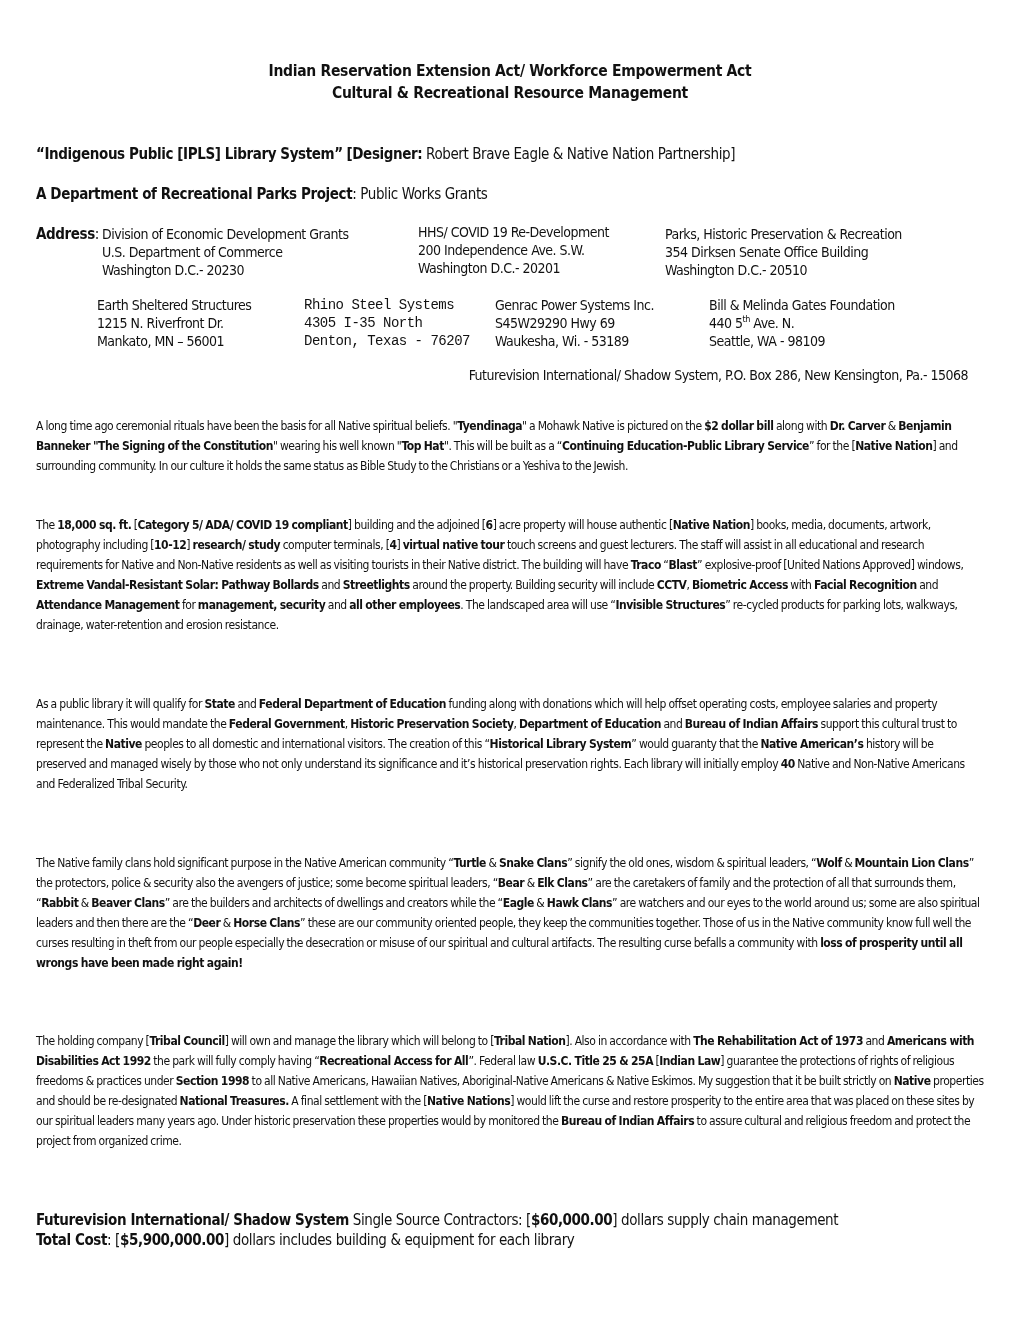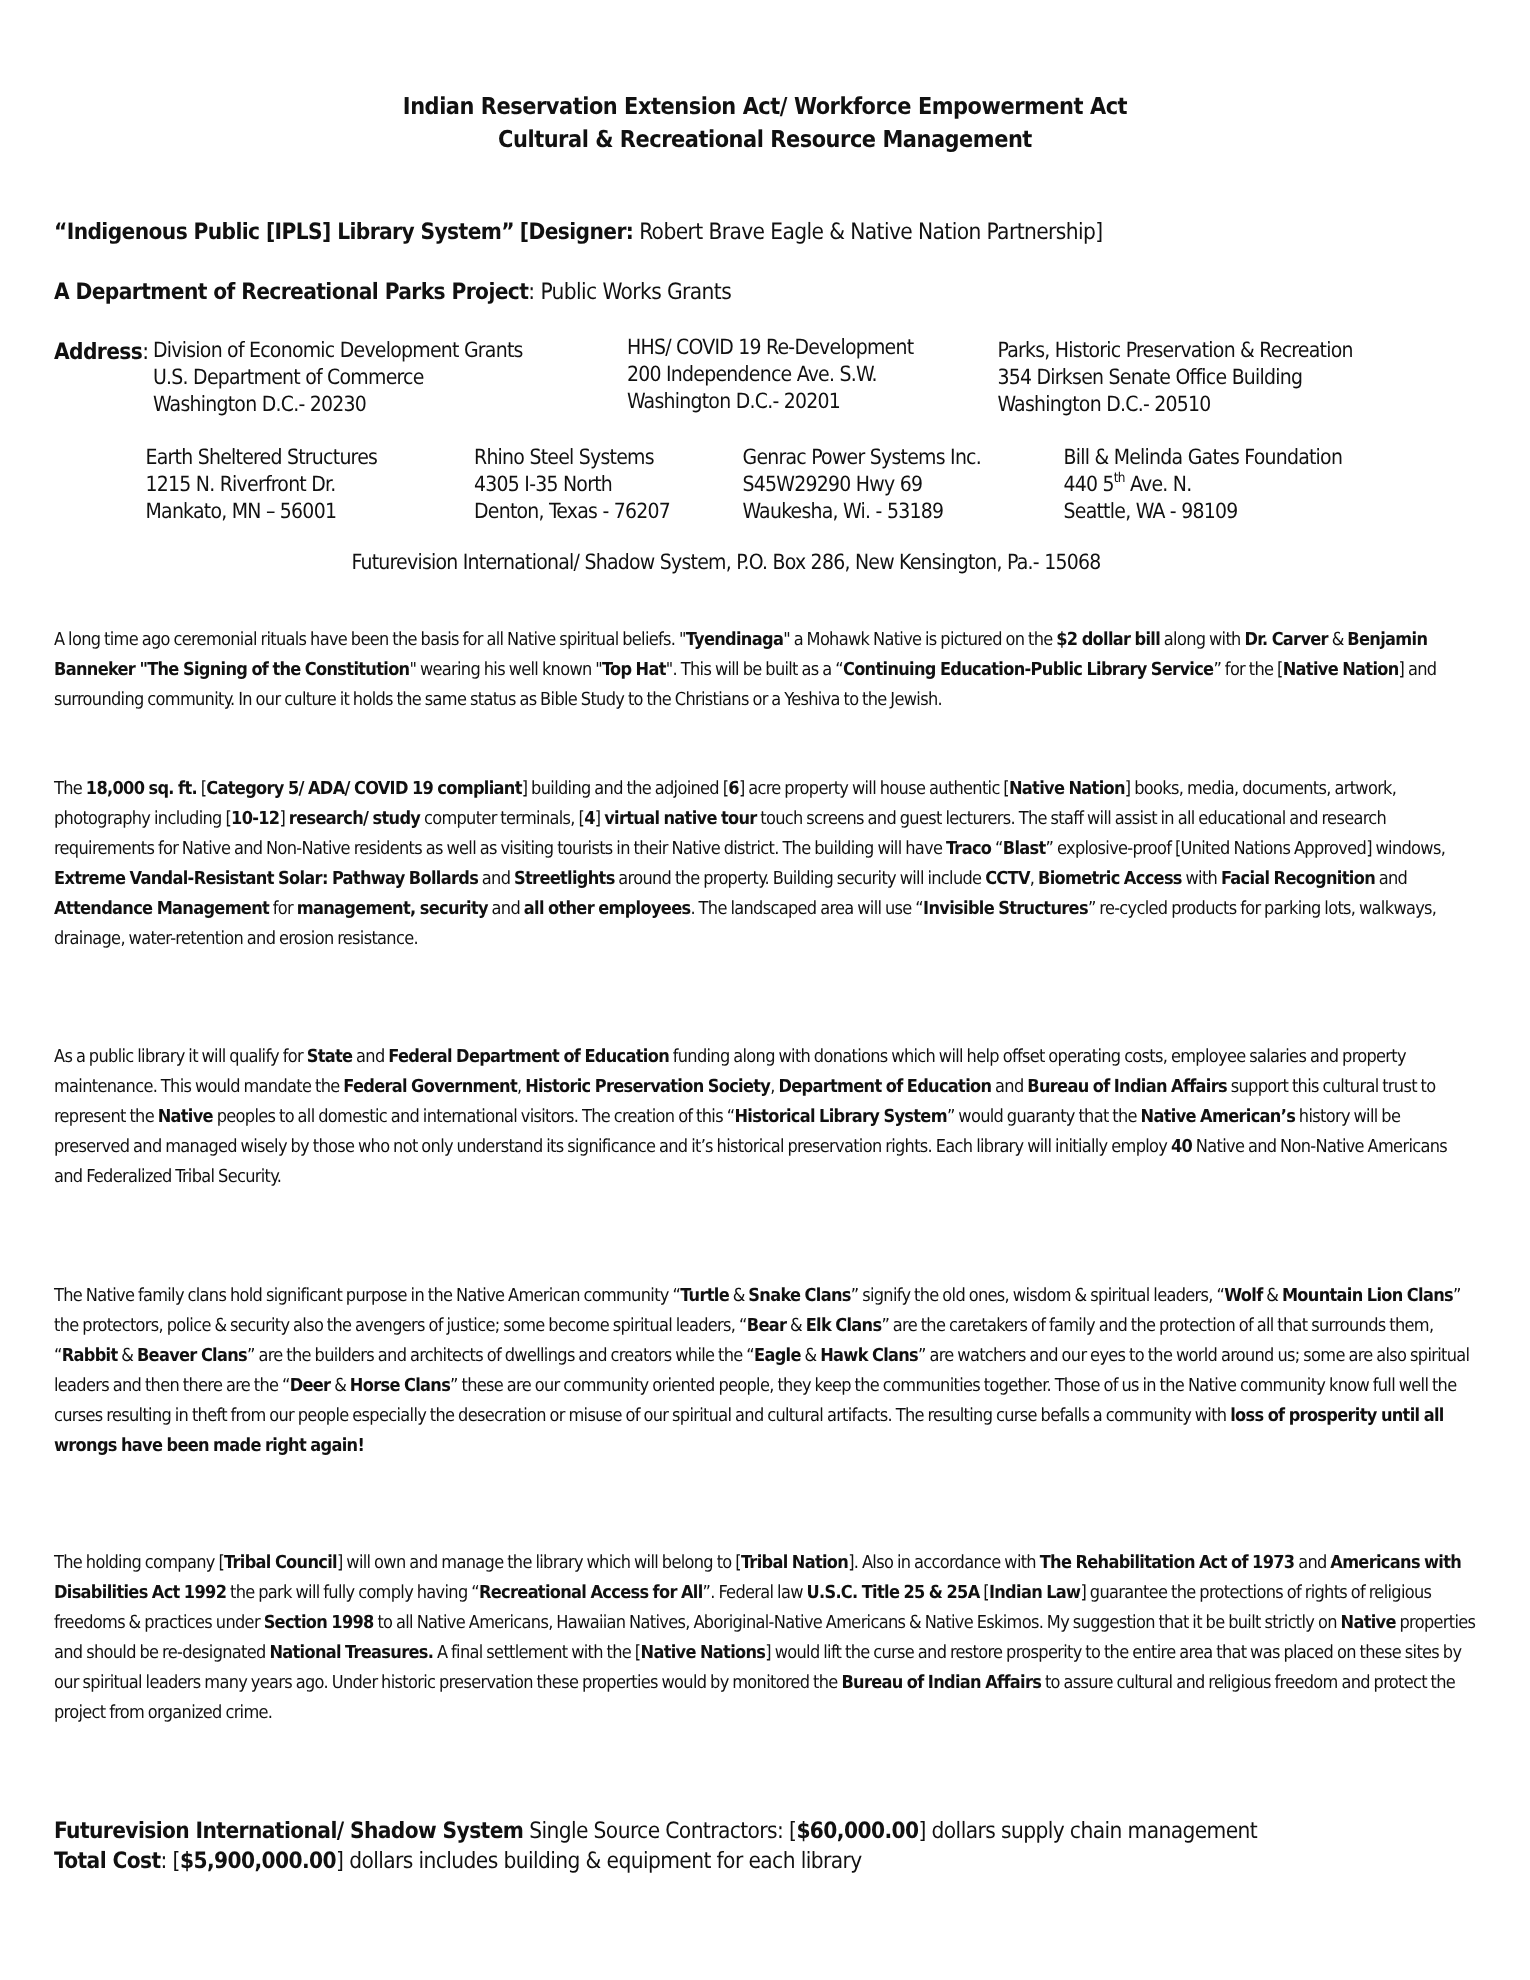--- a/index.html
+++ b/index.html
@@ -55,37 +55,37 @@
     <div>Parks, Historic Preservation &amp; Recreation</div>
     <div>354 Dirksen Senate Office Building</div>
     <div>Washington D.C.- 20510</div>
   </div>
 
   <div class="addr" style="left:97px; top:296px;">
     <div>Earth Sheltered Structures</div>
     <div>1215 N. Riverfront Dr.</div>
     <div>Mankato, MN – 56001</div>
   </div>
-  <div class="addr" style="left:316px; top:296px;">
+  <div class="addr" style="left:304px; top:296px;font-family:Liberation Mono, monospace;">
     <div>Rhino Steel Systems</div>
     <div>4305 I-35 North</div>
     <div>Denton, Texas - 76207</div>
   </div>
   <div class="addr" style="left:495px; top:296px;">
     <div>Genrac Power Systems Inc.</div>
     <div>S45W29290 Hwy 69</div>
     <div>Waukesha, Wi. - 53189</div>
   </div>
   <div class="addr" style="left:709px; top:296px;">
     <div>Bill &amp; Melinda Gates Foundation</div>
     <div><span>440 5</span><sup>th</sup><span> Ave. N.</span></div>
     <div>Seattle, WA - 98109</div>
   </div>
 
-  <div class="addr" style="left:0; width:968px; text-align:center; top:366px;">Futurevision International/ Shadow System, P.O. Box 286, New Kensington, Pa.- 15068</div>
+  <div class="addr" style="left:0; width:968px; text-align:right; top:366px;">Futurevision International/ Shadow System, P.O. Box 286, New Kensington, Pa.- 15068</div>
 
   <div class="para" style="top:416px;"><span>A long time ago ceremonial rituals have been the basis for all Native spiritual beliefs. "</span><span class="b">Tyendinaga</span><span>" a Mohawk Native is pictured on the </span><span class="b">$2 dollar bill</span><span> along with </span><span class="b">Dr. Carver</span><span> &amp; </span><span class="b">Benjamin Banneker "The Signing of the Constitution</span><span>" wearing his well known "</span><span class="b">Top Hat</span><span>". This will be built as a “</span><span class="b">Continuing Education-Public Library Service</span><span>” for the [</span><span class="b">Native Nation</span><span>] and surrounding community. In our culture it holds the same status as Bible Study to the Christians or a Yeshiva to the Jewish.</span></div>
   <div class="para" style="top:515px;"><span>The </span><span class="b">18,000 sq. ft.</span><span> [</span><span class="b">Category 5/ ADA/ COVID 19 compliant</span><span>] building and the adjoined  [</span><span class="b">6</span><span>] acre property will house authentic [</span><span class="b">Native Nation</span><span>] books, media, documents, artwork, photography including [</span><span class="b">10-12</span><span>] </span><span class="b">research/ study</span><span> computer terminals, [</span><span class="b">4</span><span>] </span><span class="b">virtual native tour</span><span> touch screens and guest lecturers. The staff will assist in all educational and research requirements for Native and Non-Native residents as well as visiting tourists in their Native district. The building will have </span><span class="b">Traco</span><span> “</span><span class="b">Blast</span><span>” explosive-proof [United Nations Approved] windows, </span><span class="b">Extreme Vandal-Resistant Solar: Pathway Bollards</span><span> and </span><span class="b">Streetlights</span><span> around the property. Building security will include </span><span class="b">CCTV</span><span>, </span><span class="b">Biometric Access</span><span> with </span><span class="b">Facial Recognition</span><span> and </span><span class="b">Attendance Management</span><span> for </span><span class="b">management, security</span><span> and </span><span class="b">all other employees</span><span>. The landscaped area will use “</span><span class="b">Invisible Structures</span><span>” re-cycled products for parking lots, walkways, drainage, water-retention and erosion resistance.</span></div>
   <div class="para" style="top:694px;"><span>As a public library it will qualify for </span><span class="b">State</span><span> and </span><span class="b">Federal Department of Education</span><span> funding along with donations which will help offset operating costs, employee salaries and property maintenance. This would mandate the </span><span class="b">Federal Government</span><span>, </span><span class="b">Historic Preservation Society</span><span>, </span><span class="b">Department of Education</span><span> and </span><span class="b">Bureau of Indian Affairs</span><span> support this cultural trust to represent the </span><span class="b">Native</span><span> peoples to all domestic and international visitors. The creation of this “</span><span class="b">Historical Library System</span><span>” would guaranty that the </span><span class="b">Native American’s</span><span> history will be preserved and managed wisely by those who not only understand its significance and it’s historical preservation rights. Each library will initially employ </span><span class="b">40</span><span> Native and Non-Native Americans and Federalized Tribal Security.</span></div>
   <div class="para" style="top:853px;"><span>The Native family clans hold significant purpose in the Native American community “</span><span class="b">Turtle</span><span> &amp; </span><span class="b">Snake Clans</span><span>” signify the old ones, wisdom &amp; spiritual leaders, “</span><span class="b">Wolf</span><span> &amp; </span><span class="b">Mountain Lion Clans</span><span>” the protectors, police &amp; security also the avengers of justice; some become spiritual leaders, “</span><span class="b">Bear</span><span> &amp; </span><span class="b">Elk Clans</span><span>” are the caretakers of family and the protection of all that surrounds them, “</span><span class="b">Rabbit</span><span> &amp; </span><span class="b">Beaver Clans</span><span>” are the builders and architects of dwellings and creators while the “</span><span class="b">Eagle</span><span> &amp; </span><span class="b">Hawk Clans</span><span>” are watchers and our eyes to the world around us; some are also spiritual leaders and then there are the “</span><span class="b">Deer</span><span> &amp; </span><span class="b">Horse Clans</span><span>” these are our community oriented people, they keep the communities together. Those of us in the Native community know full well the curses resulting in theft from our people especially the desecration or misuse of our spiritual and cultural artifacts. The resulting curse befalls a community with </span><span class="b">loss of prosperity until all wrongs have been made right again!</span></div>
   <div class="para" style="top:1031px;"><span>The holding company [</span><span class="b">Tribal Council</span><span>] will own and manage the library which will belong to [</span><span class="b">Tribal Nation</span><span>]. Also in accordance with </span><span class="b">The Rehabilitation Act of 1973</span><span> and </span><span class="b">Americans with Disabilities Act 1992</span><span> the park will fully comply having “</span><span class="b">Recreational Access for All</span><span>”. Federal law </span><span class="b">U.S.C. Title 25 &amp; 25A</span><span> [</span><span class="b">Indian Law</span><span>] guarantee the protections of rights of religious freedoms &amp; practices under </span><span class="b">Section 1998</span><span> to all Native Americans, Hawaiian Natives, Aboriginal-Native Americans &amp; Native Eskimos. My suggestion that it  be built strictly on </span><span class="b">Native</span><span> properties and should be re-designated </span><span class="b">National Treasures.</span><span> A final settlement with the [</span><span class="b">Native Nations</span><span>] would lift the curse and restore prosperity to the entire area that was placed on these sites by our spiritual leaders many years ago. Under historic preservation these properties would by monitored the </span><span class="b">Bureau of Indian Affairs</span><span> to assure cultural and religious freedom and protect the project from organized crime.</span></div>
 
   <div class="line" style="top:1211px;">
     <span class="b">Futurevision International/ Shadow System</span><span> Single Source Contractors: [</span><span class="b">$60,000.00</span><span>] dollars supply chain management</span>
   </div>

